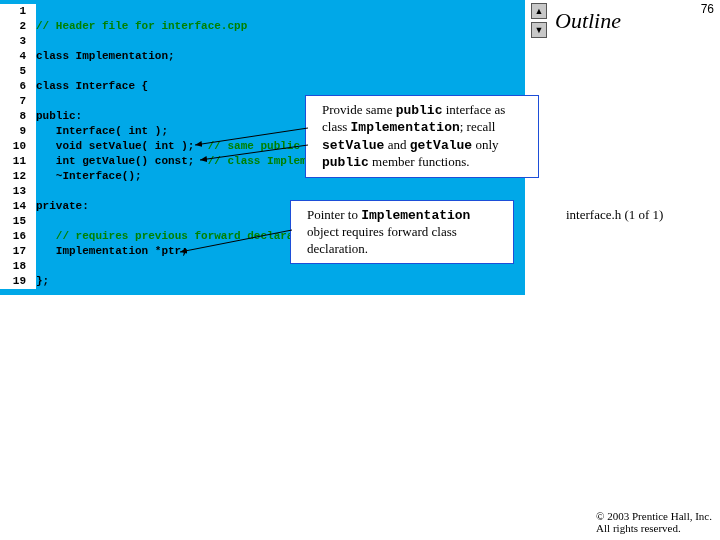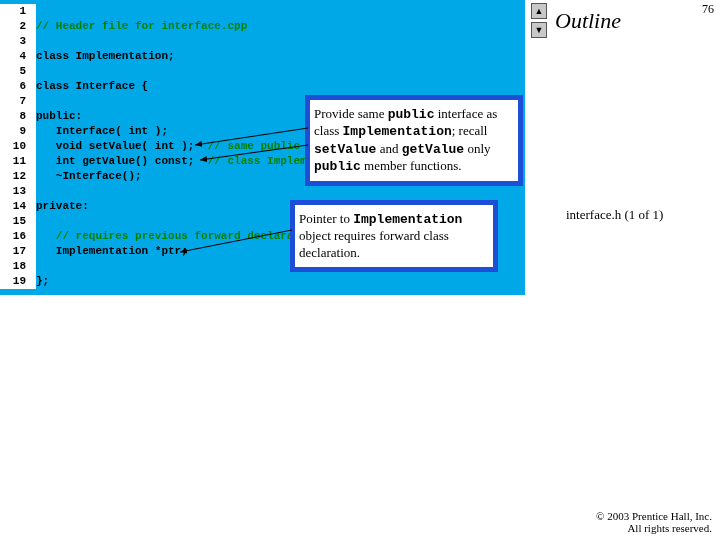--- a/index.html
+++ b/index.html
@@ -36,43 +36,43 @@
     flex-shrink: 0;
   }
   .codetext {
     white-space: pre;
     color: #000;
   }
   .green { color: #008000; }
   .callout {
     position: absolute;
     background: #fff;
-    border: 5px solid #1d4ed8;
-    padding: 6px 4px;
+    border: 1px solid #1d4ed8;
+    padding: 6px 16px;
     font-family: "Times New Roman", serif;
     font-size: 13px;
     line-height: 1.25;
   }
   .callout b.mono { font-family: "Courier New", monospace; font-weight: bold; }
   .callout .mono { font-family: "Courier New", monospace; }
   .outline-title {
     position: absolute;
     left: 555px;
     top: 8px;
     font-family: "Times New Roman", serif;
     font-size: 22px;
     color: #000;
     font-style: italic;
   }
   .slideno {
     position: absolute;
     right: 6px;
     top: 2px;
     font-size: 12px;
-    font-family: Liberation Serif, serif;
+    font-family: Liberation Sans, sans-serif;
   }
   .nav-btn {
     position: absolute;
     width: 16px;
     height: 16px;
     background: #c8c8c8;
     border: 1px solid #555;
     display: flex;
     align-items: center;
     justify-content: center;
@@ -88,21 +88,21 @@
     top: 207px;
     font-family: "Times New Roman", serif;
     font-size: 13px;
   }
   .copyright {
     position: absolute;
     right: 8px;
     bottom: 6px;
     font-family: "Times New Roman", serif;
     font-size: 11px;
-    text-align: right;
+    text-align: left;
   }
   svg.arrows {
     position: absolute;
     left: 0;
     top: 0;
     pointer-events: none;
   }
 </style>
 </head>
 <body>

